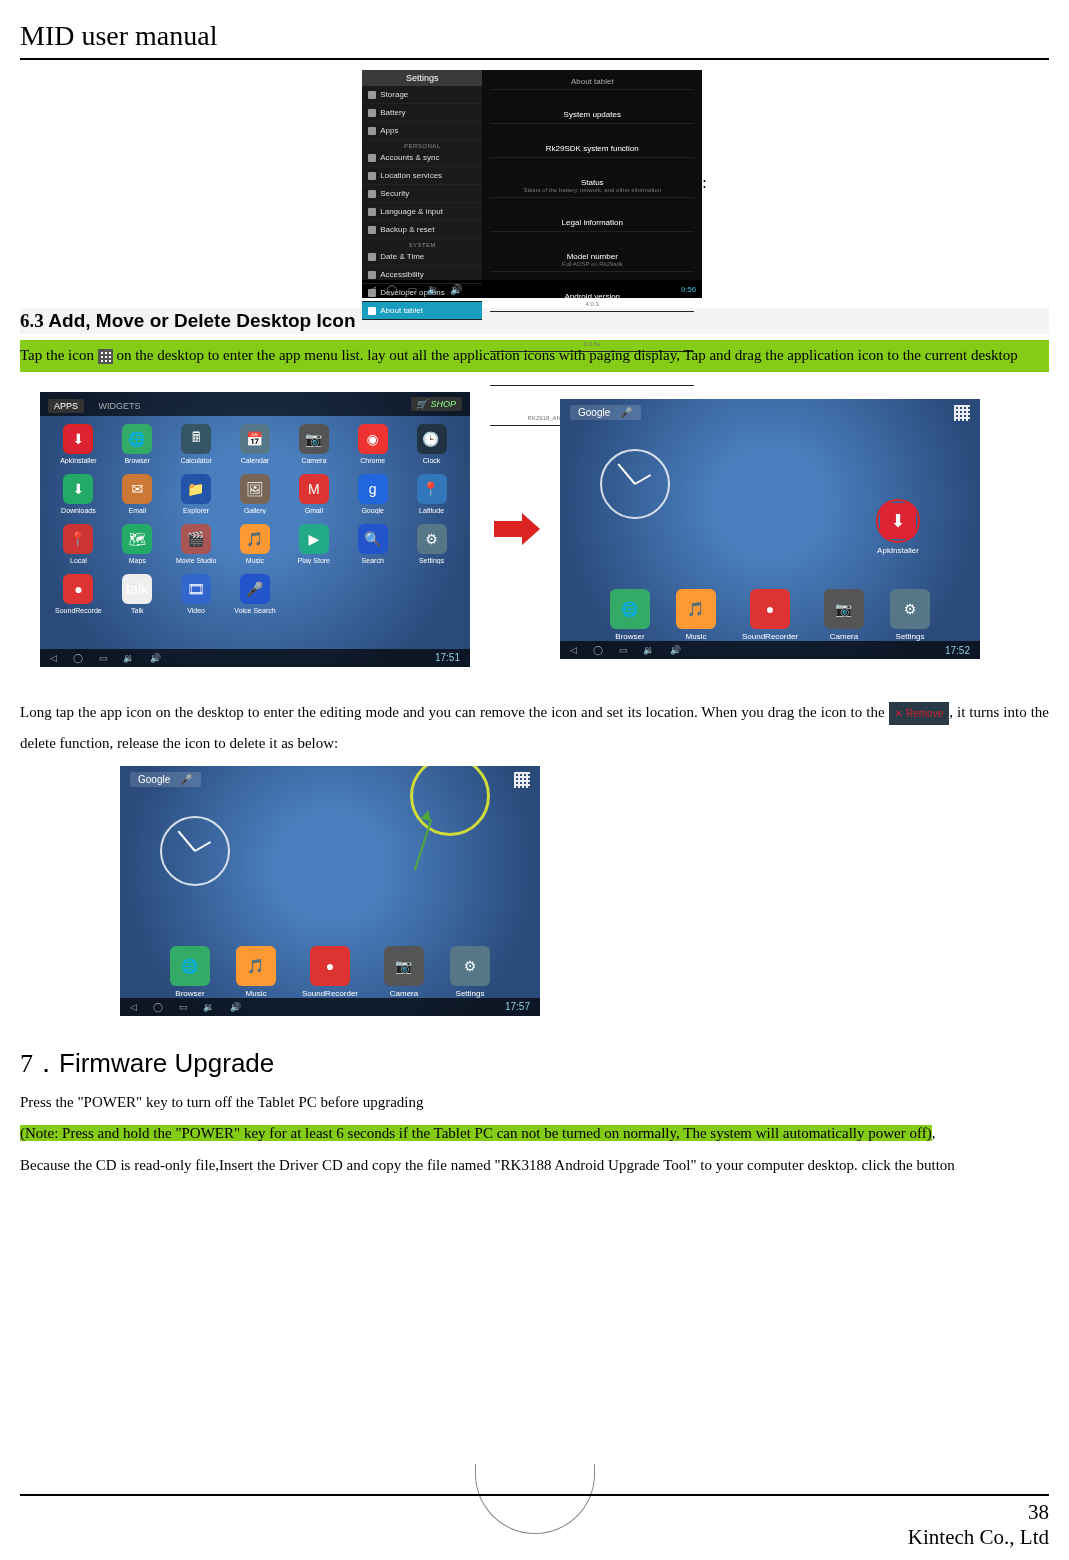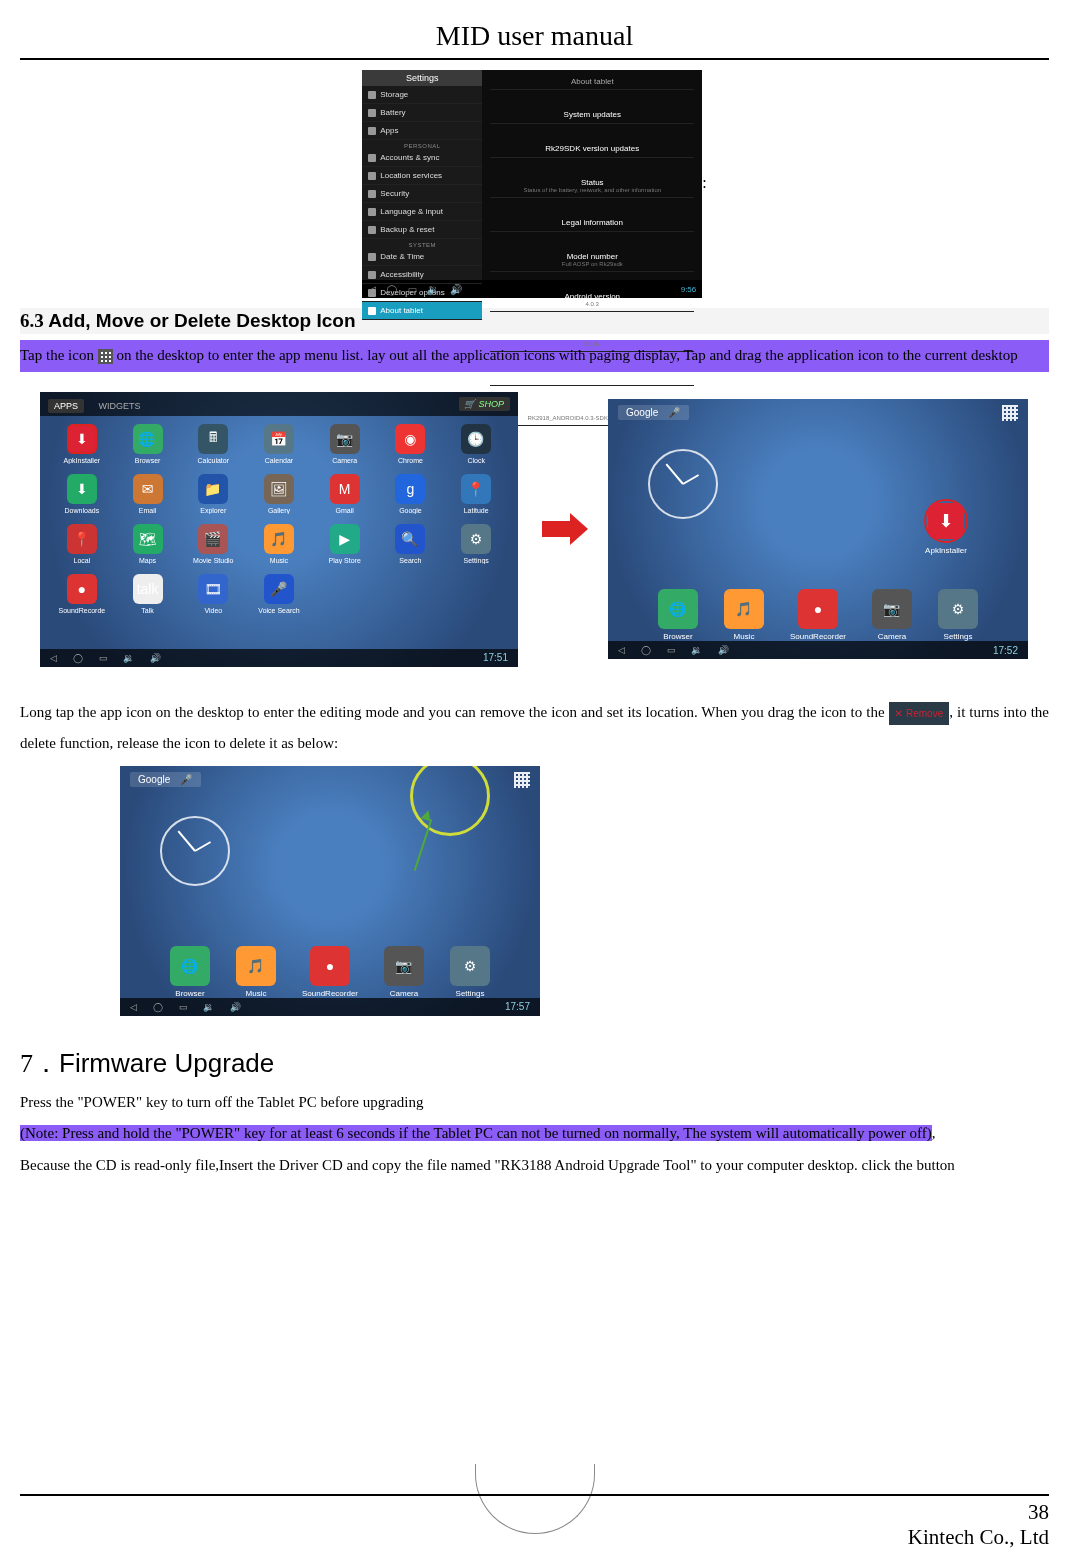--- a/index.html
+++ b/index.html
@@ -1,18 +1,18 @@
 <!DOCTYPE html>
 <html><head>
   <meta charset="utf-8">
   <style>
     * { margin: 0; padding: 0; box-sizing: border-box; }
     body { width: 1069px; font-family: "Times New Roman", serif; background: #fff; color: #000; }
     .page { padding: 20px 20px 10px 20px; position: relative; min-height: 1560px; }
-    .header-title { text-align: center; font-size: 28px; margin-bottom: 6px; }
+    .header-title { text-align: left; font-size: 28px; margin-bottom: 6px; }
     .header-line { border-top: 2px solid #000; margin-bottom: 10px; }
     .footer { position: absolute; bottom: 10px; left: 20px; right: 20px; }
     .footer-line { border-top: 2px solid #000; margin-bottom: 4px; }
     .footer-text { text-align: right; font-size: 21px; }
     .centered-fig { text-align: center; margin: 4px 0 10px 0; }
 
     
     .settings-shot { display: inline-block; width: 340px; background: #000; color: #ddd; font-family: Arial, sans-serif; font-size: 8px; vertical-align: middle; }
     .settings-body { display: flex; height: 210px; }
     .settings-left { width: 120px; background: #1a1a1a; }
@@ -27,21 +27,21 @@
     .settings-right .row .t { color: #fff; font-size: 8px; margin-top: 16px; }
     .settings-right .row .s { color: #777; font-size: 6px; }
     .navbar { background: #000; height: 18px; display: flex; align-items: center; justify-content: space-between; padding: 0 6px; }
     .navbar .navbtn { color: #888; font-size: 10px; margin-right: 8px; }
     .navbar .time { color: #3fb9d8; font-size: 8px; }
 
     
     .section-title { font-family: Arial, sans-serif; font-size: 19px; font-weight: bold; margin-top: 6px; margin-bottom: 6px; background: #f4f4f4; padding: 2px 0; }
     .section-num { font-family: "Times New Roman", serif; font-weight: bold; }
     .body-text { font-size: 15px; line-height: 2.1; text-align: justify; }
-    .highlight-bg { background: #8b5cf6; }
+    .highlight-bg { background: #84cc16; }
 
     .grid-icon { display: inline-block; width: 15px; height: 15px; background: #555; vertical-align: middle; position: relative; }
     .grid-icon::before { content: ""; position: absolute; inset: 2px; background:
       repeating-linear-gradient(to right, #fff 0 2px, transparent 2px 3px),
       repeating-linear-gradient(to bottom, #fff 0 2px, transparent 2px 3px);
       opacity: 1;
       mix-blend-mode: normal;
     }
     .grid-icon::before { background:
       radial-gradient(#fff 0.8px, transparent 0.8px) 0 0/4px 4px;
@@ -49,21 +49,21 @@
 
     .remove-chip { display:inline-block; padding:1px 6px; font-size:10px; background:#2b3a47; color:#c23; font-family: Arial,sans-serif; vertical-align: middle; }
     .remove-chip .x { color:#c23; margin-right:3px; }
 
     
     .two-col { display: flex; align-items: center; justify-content: flex-start; gap: 20px; margin: 20px 0 30px 20px; }
     .arrow-box { width: 50px; height: 40px; position: relative; }
     .arrow-body { position: absolute; left: 4px; top: 12px; width: 28px; height: 16px; background: #d22; }
     .arrow-head { position: absolute; left: 32px; top: 4px; width: 0; height: 0; border-top: 16px solid transparent; border-bottom: 16px solid transparent; border-left: 18px solid #d22; }
 
-    .android-shot { width: 478px; height: 275px; background: radial-gradient(circle at 50% 40%, #4a7fbf 20%, #2a4a7a 80%); position: relative; font-family: Arial, sans-serif; overflow: hidden; }
+    .android-shot { width: 430px; height: 275px; background: radial-gradient(circle at 50% 40%, #4a7fbf 20%, #2a4a7a 80%); position: relative; font-family: Arial, sans-serif; overflow: hidden; }
     .android-shot.small { width: 420px; height: 260px; }
     .topbar { height: 24px; background: rgba(0,0,0,0.65); display:flex; align-items:center; justify-content:space-between; padding:0 8px; }
     .topbar .tip { background:#333; color:#fff; font-size:9px; padding:2px 6px; border-radius:2px; }
     .topbar .tip.shop { color:#8f8;font-style:italic; }
     .app-grid { padding: 8px 12px; display: grid; grid-template-columns: repeat(7, 1fr); gap: 10px 6px; }
     .app { text-align: center; }
     .app .ic { width: 30px; height: 30px; margin: 0 auto 3px; border-radius: 6px; display: flex; align-items: center; justify-content: center; font-size: 14px; color:#fff; }
     .app .lb { color: #fff; font-size: 7px; white-space: nowrap; overflow: hidden; }
     .red-circle { border: 2px solid #d22; border-radius: 50%; }
 
@@ -161,21 +161,21 @@
               <span class="ico" style="background:#fff"></span>
               <span>About tablet</span>
             </div>
         </div>
         <div class="settings-right">
           <div class="hdr2">About tablet</div>
           <div class="row">
               <div class="t">System updates</div>
             </div>
           <div class="row">
-              <div class="t">Rk29SDK version updates</div>
+              <div class="t">Rk29SDK system function</div>
             </div>
           <div class="row">
               <div class="t">Status</div>
               <div class="s">Status of the battery, network, and other information</div>
             </div>
           <div class="row">
               <div class="t">Legal information</div>
             </div>
           <div class="row">
               <div class="t">Model number</div>

